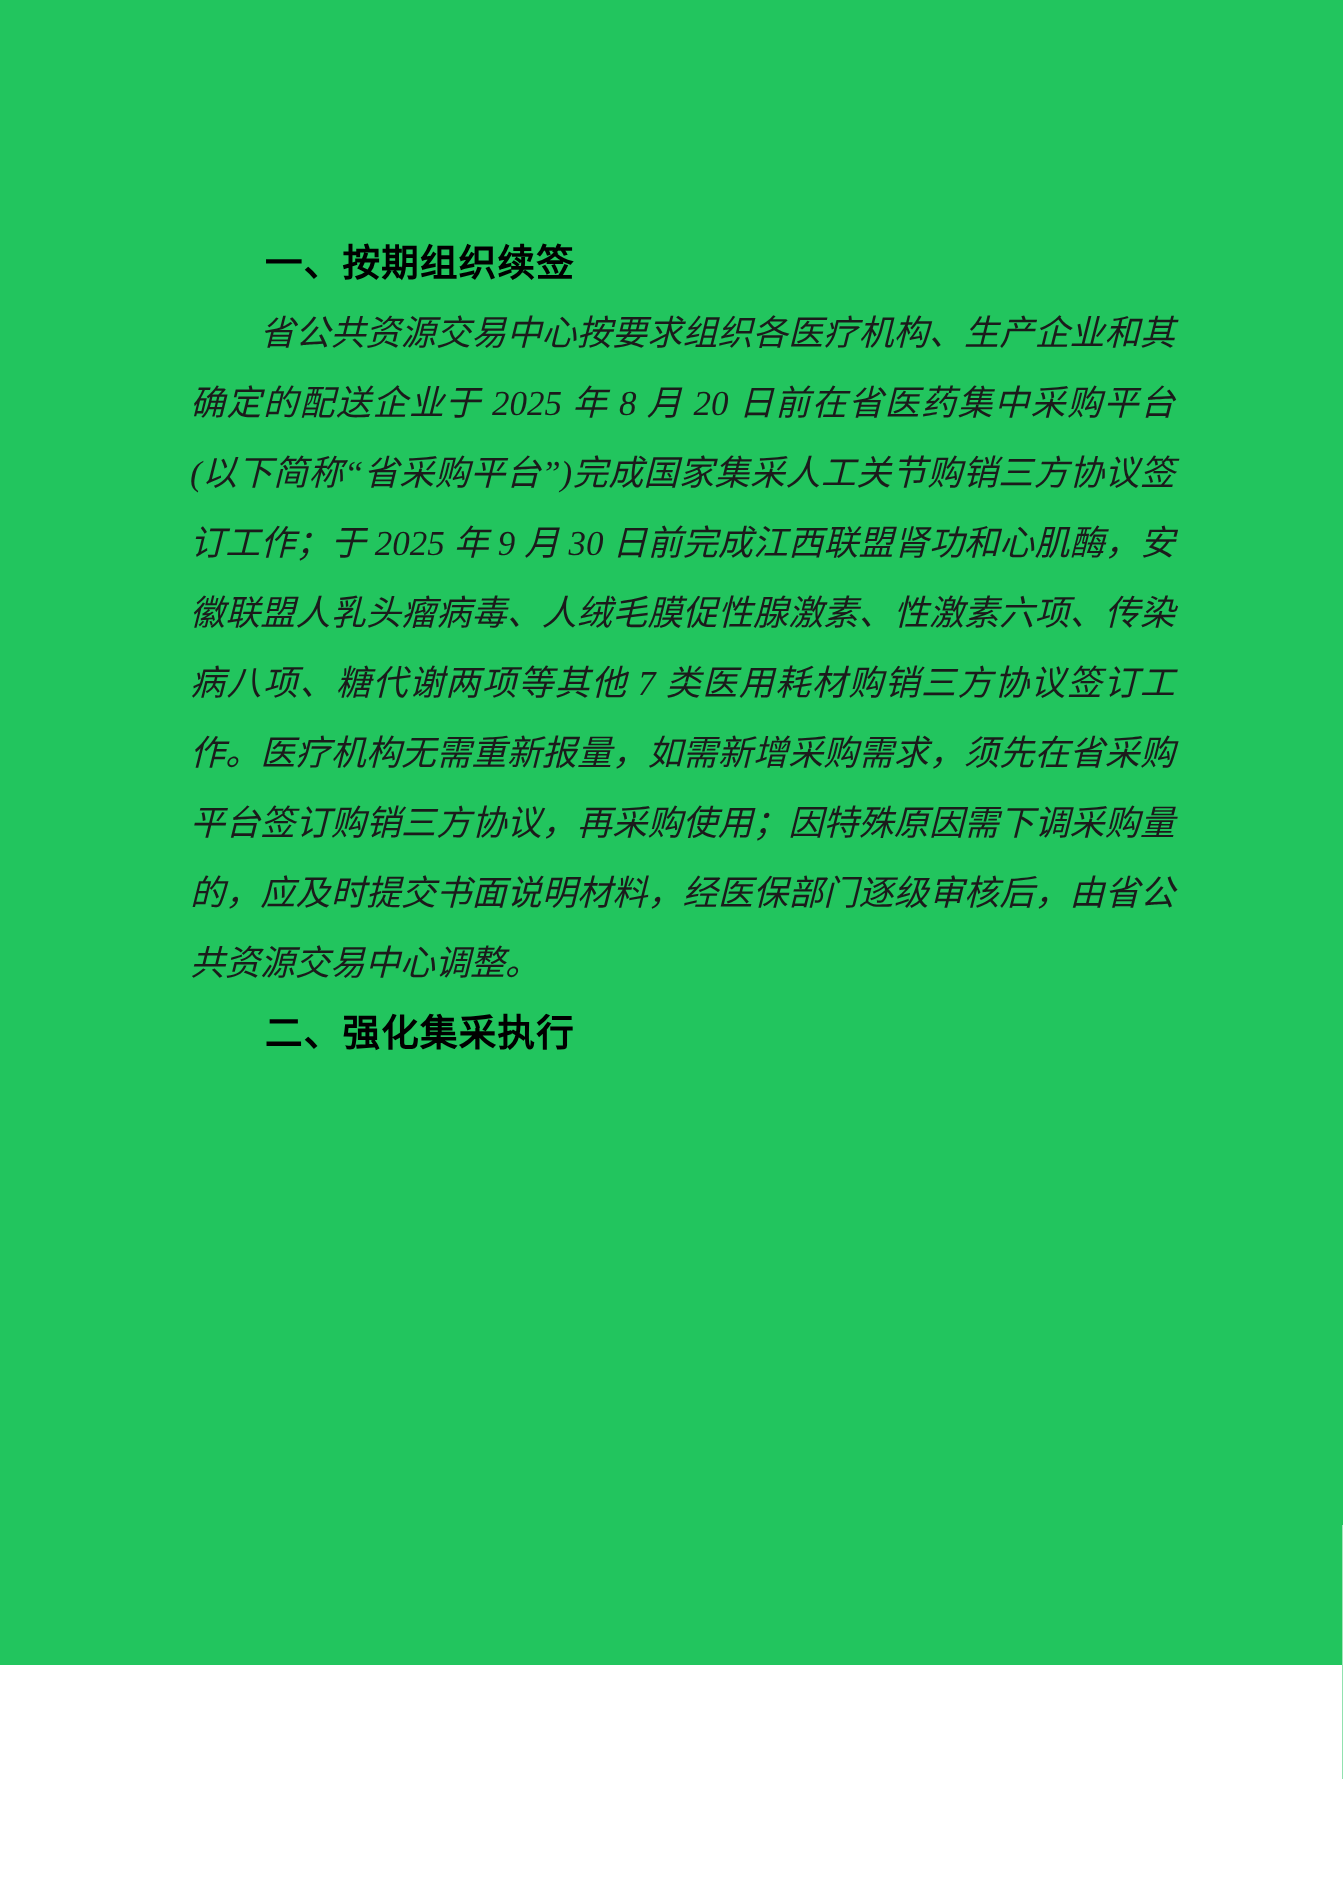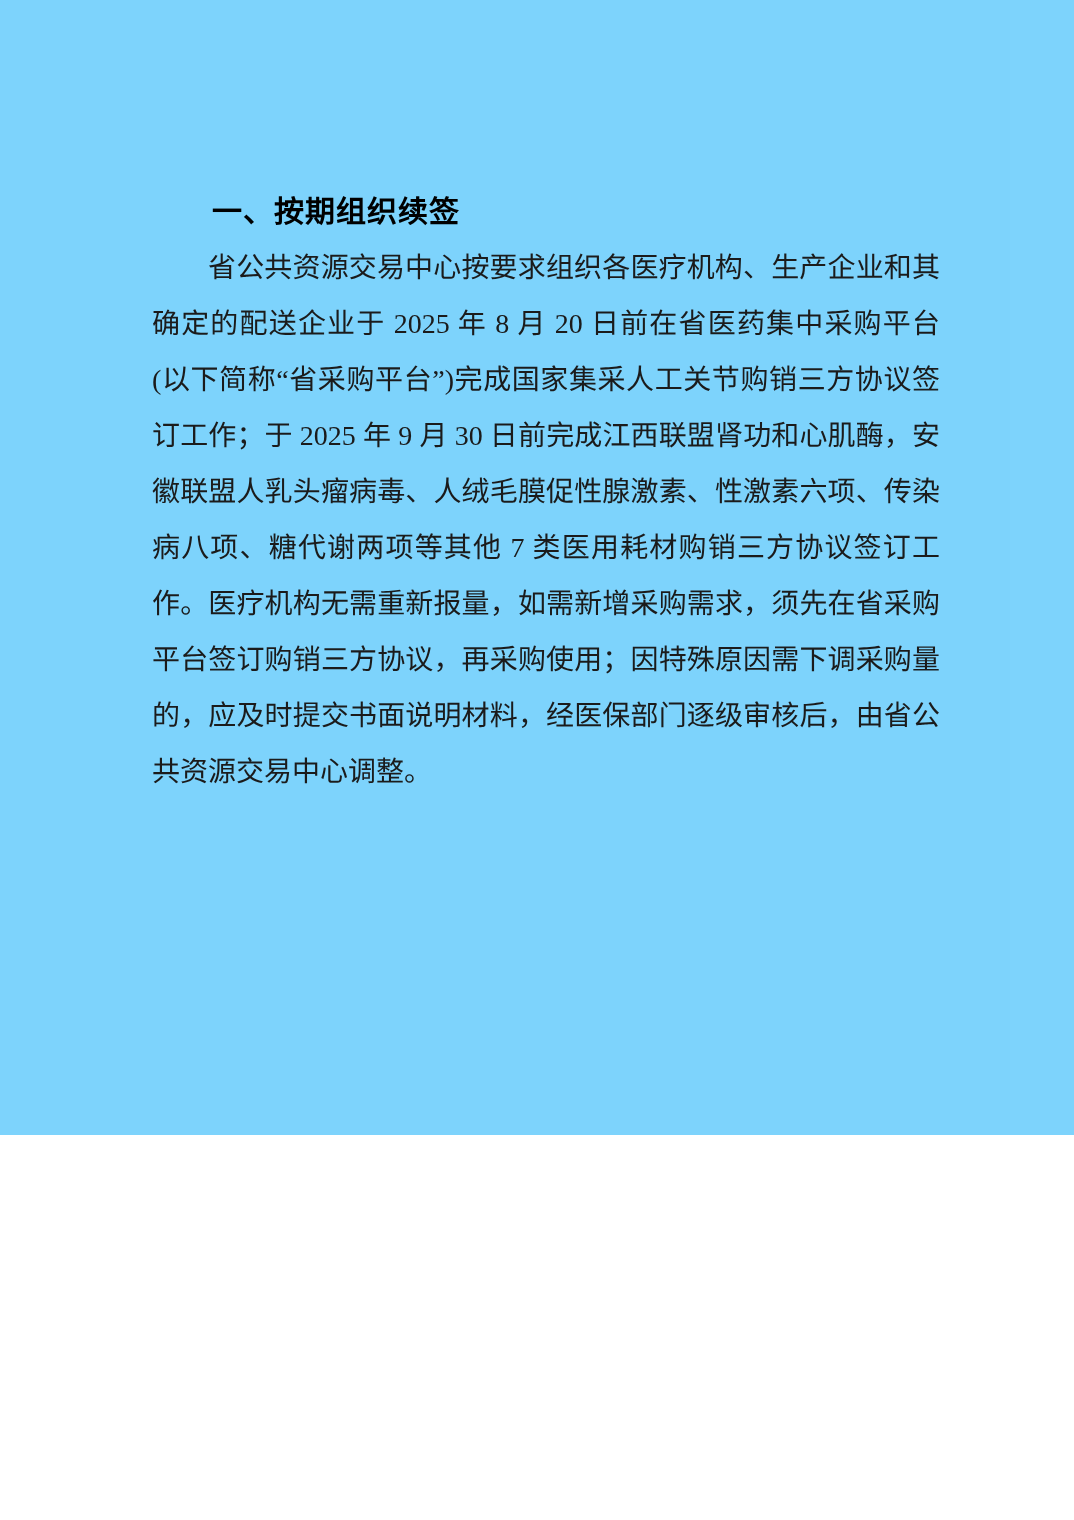--- a/index.html
+++ b/index.html
@@ -3,39 +3,40 @@
 <meta charset="utf-8">
 <style>
   html, body {
     margin: 0;
     padding: 0;
     background: #ffffff;
   }
   .page {
     position: relative;
     width: 1074px;
-    height: 1135px;
-    background: #7dd3fc;
+    height: 1332px;
+    background: #22c55e;
     overflow: hidden;
     font-family: "Liberation Serif", "DejaVu Serif", serif;
     color: #1b1b1b;
   }
   .content {
     position: absolute;
     left: 152px;
     top: 184px;
     width: 788px;
     font-size: 28px;
     line-height: 56px;
     text-align: justify;
     text-justify: inter-ideograph;
   }
   .para {
     margin: 0;
     text-indent: 2em;
+    font-style: italic;
   }
   .heading {
     margin: 0;
     text-indent: 2em;
     text-align: left;
     font-family: "Liberation Sans", "DejaVu Sans", sans-serif;
     font-weight: 700;
     font-size: 30px;
     color: #000000;
     letter-spacing: 1px;
@@ -51,16 +52,17 @@
     font-family: "Liberation Serif", "DejaVu Serif", serif;
   }
 </style>
 </head>
 <body>
 
 <div class="page">
   <div class="content">
     <h3 class="heading">一、按期组织续签</h3>
     <p class="para">省公共资源交易中心按要求组织各医疗机构、生产企业和其确定的配送企业于 2025 年 8 月 20 日前在省医药集中采购平台(以下简称“省采购平台”)完成国家集采人工关节购销三方协议签订工作；于 2025 年 9 月 30 日前完成江西联盟肾功和心肌酶，安徽联盟人乳头瘤病毒、人绒毛膜促性腺激素、性激素六项、传染病八项、糖代谢两项等其他 7 类医用耗材购销三方协议签订工作。医疗机构无需重新报量，如需新增采购需求，须先在省采购平台签订购销三方协议，再采购使用；因特殊原因需下调采购量的，应及时提交书面说明材料，经医保部门逐级审核后，由省公共资源交易中心调整。</p>
+    <h3 class="heading">二、强化集采执行</h3>
   </div>
 
   <div class="page-number">- 2 -</div>
 </div>
 
 </body></html>

